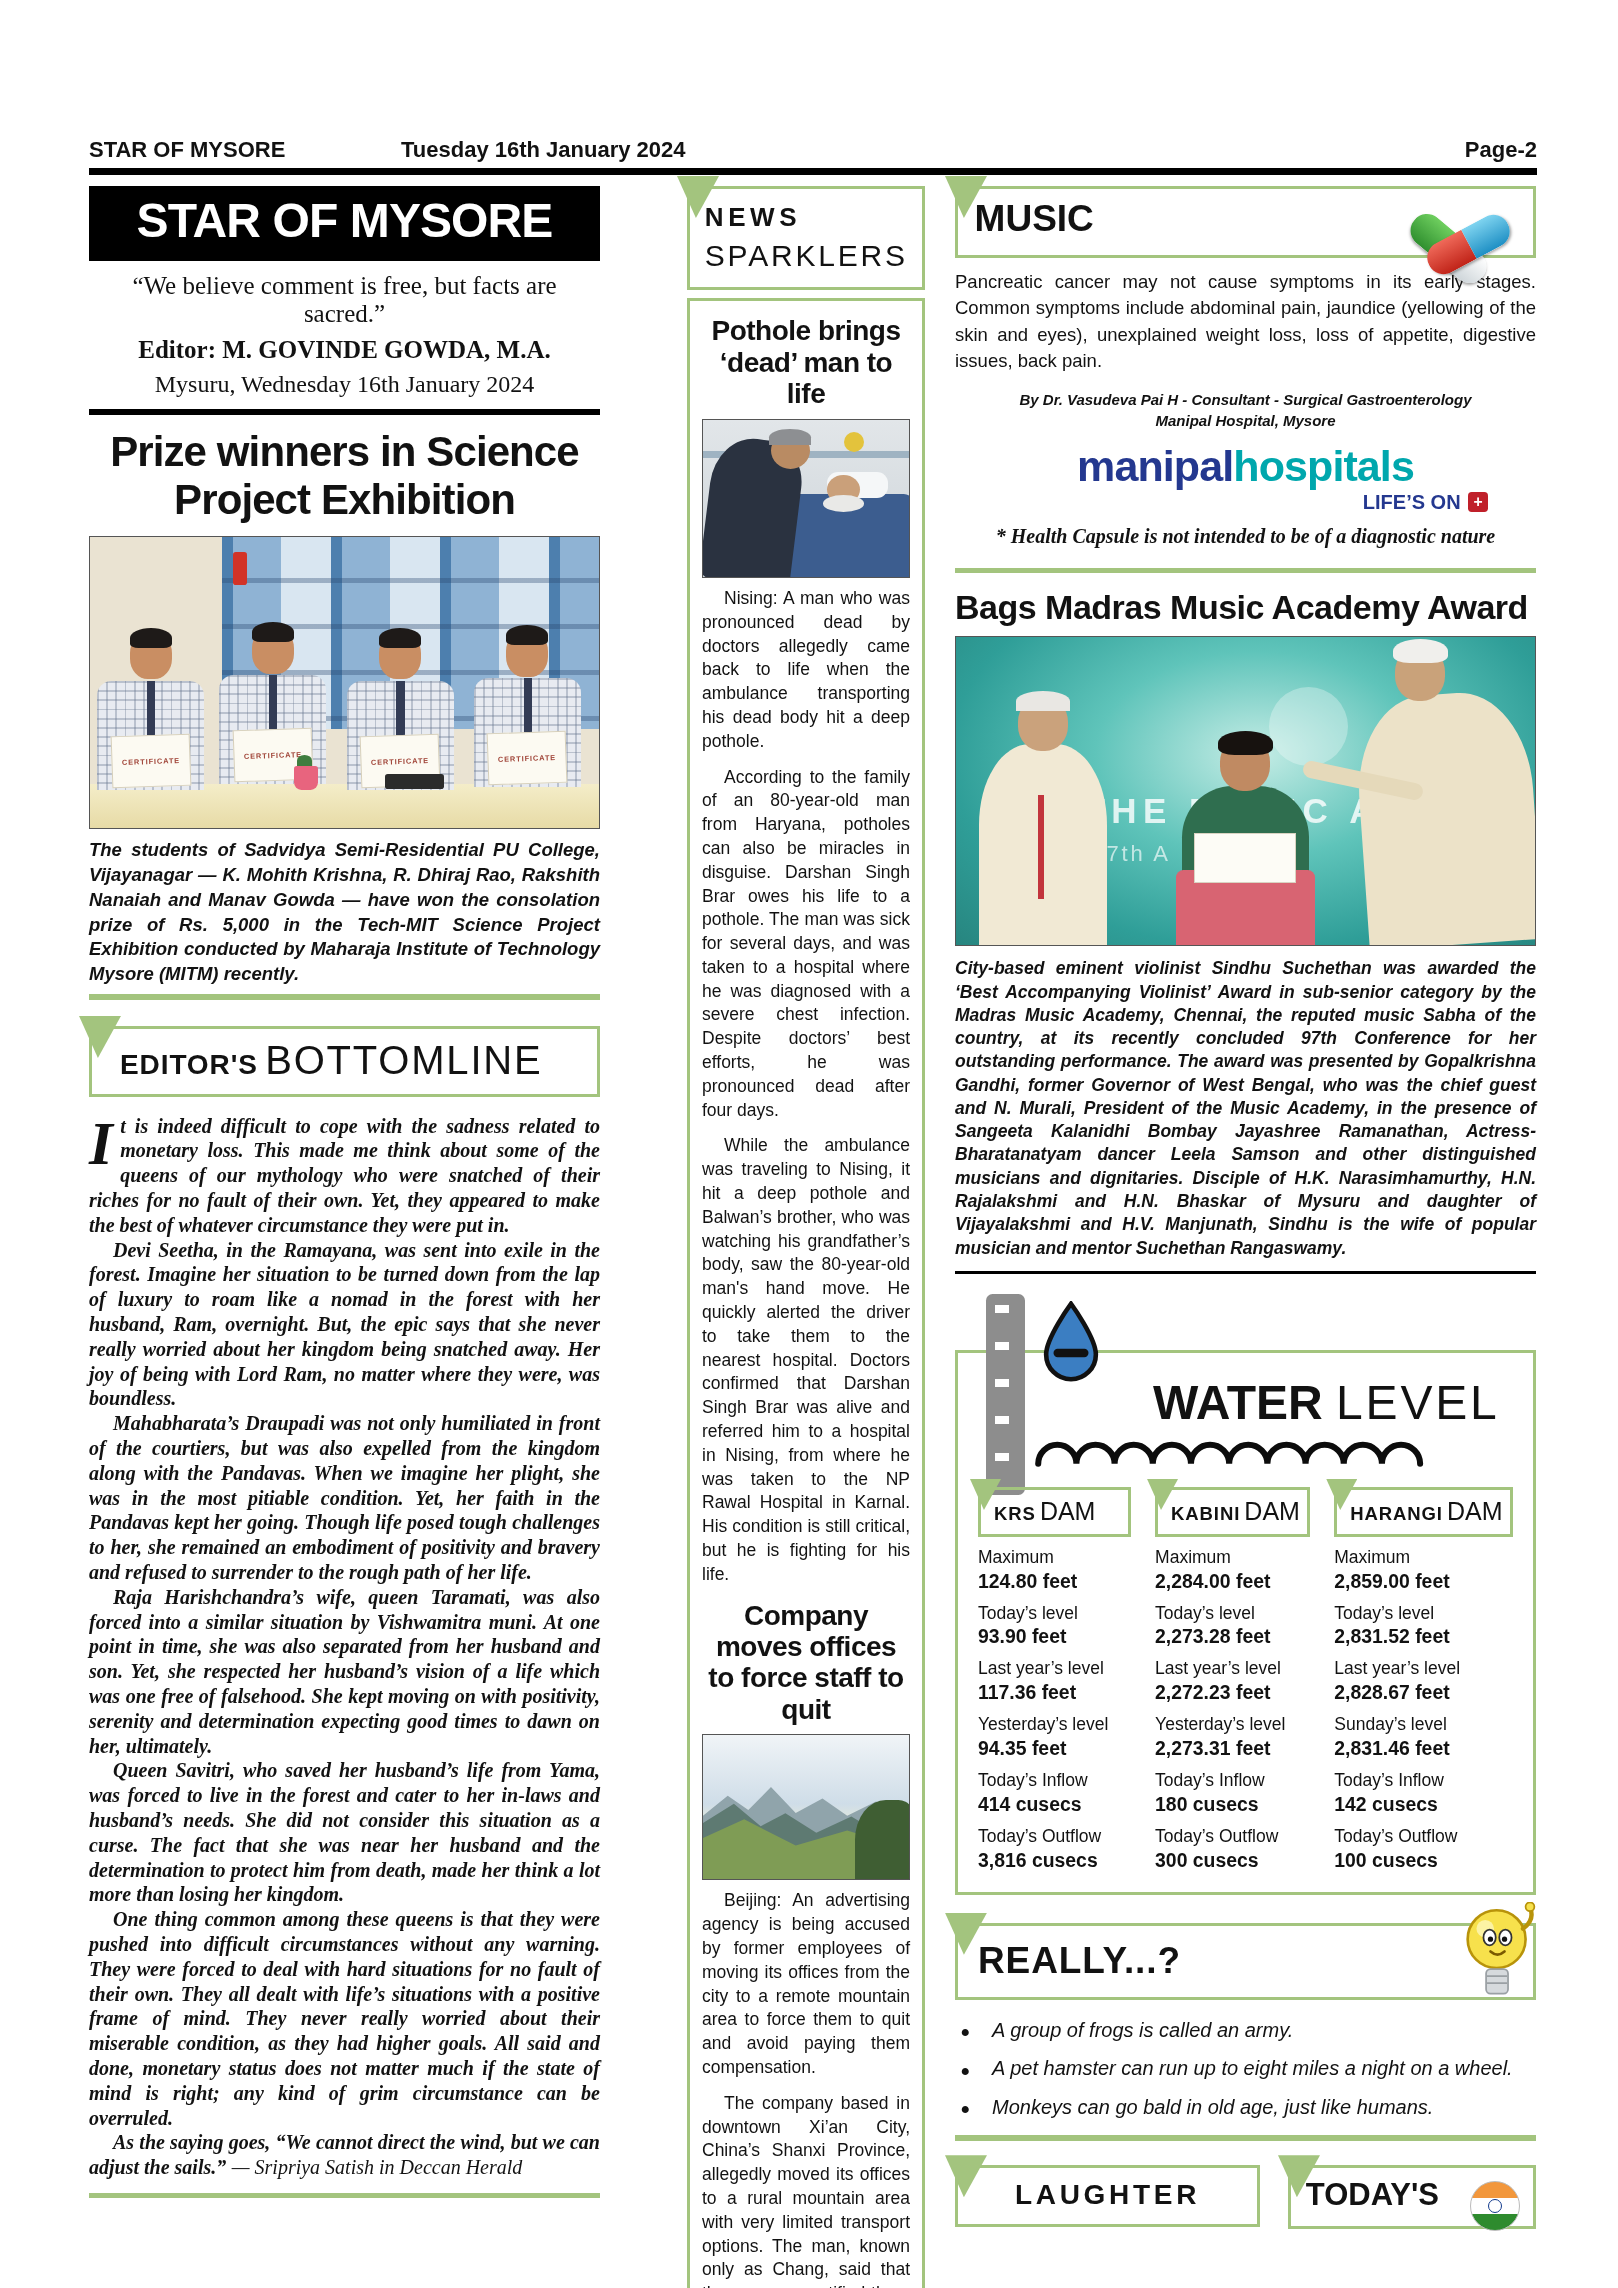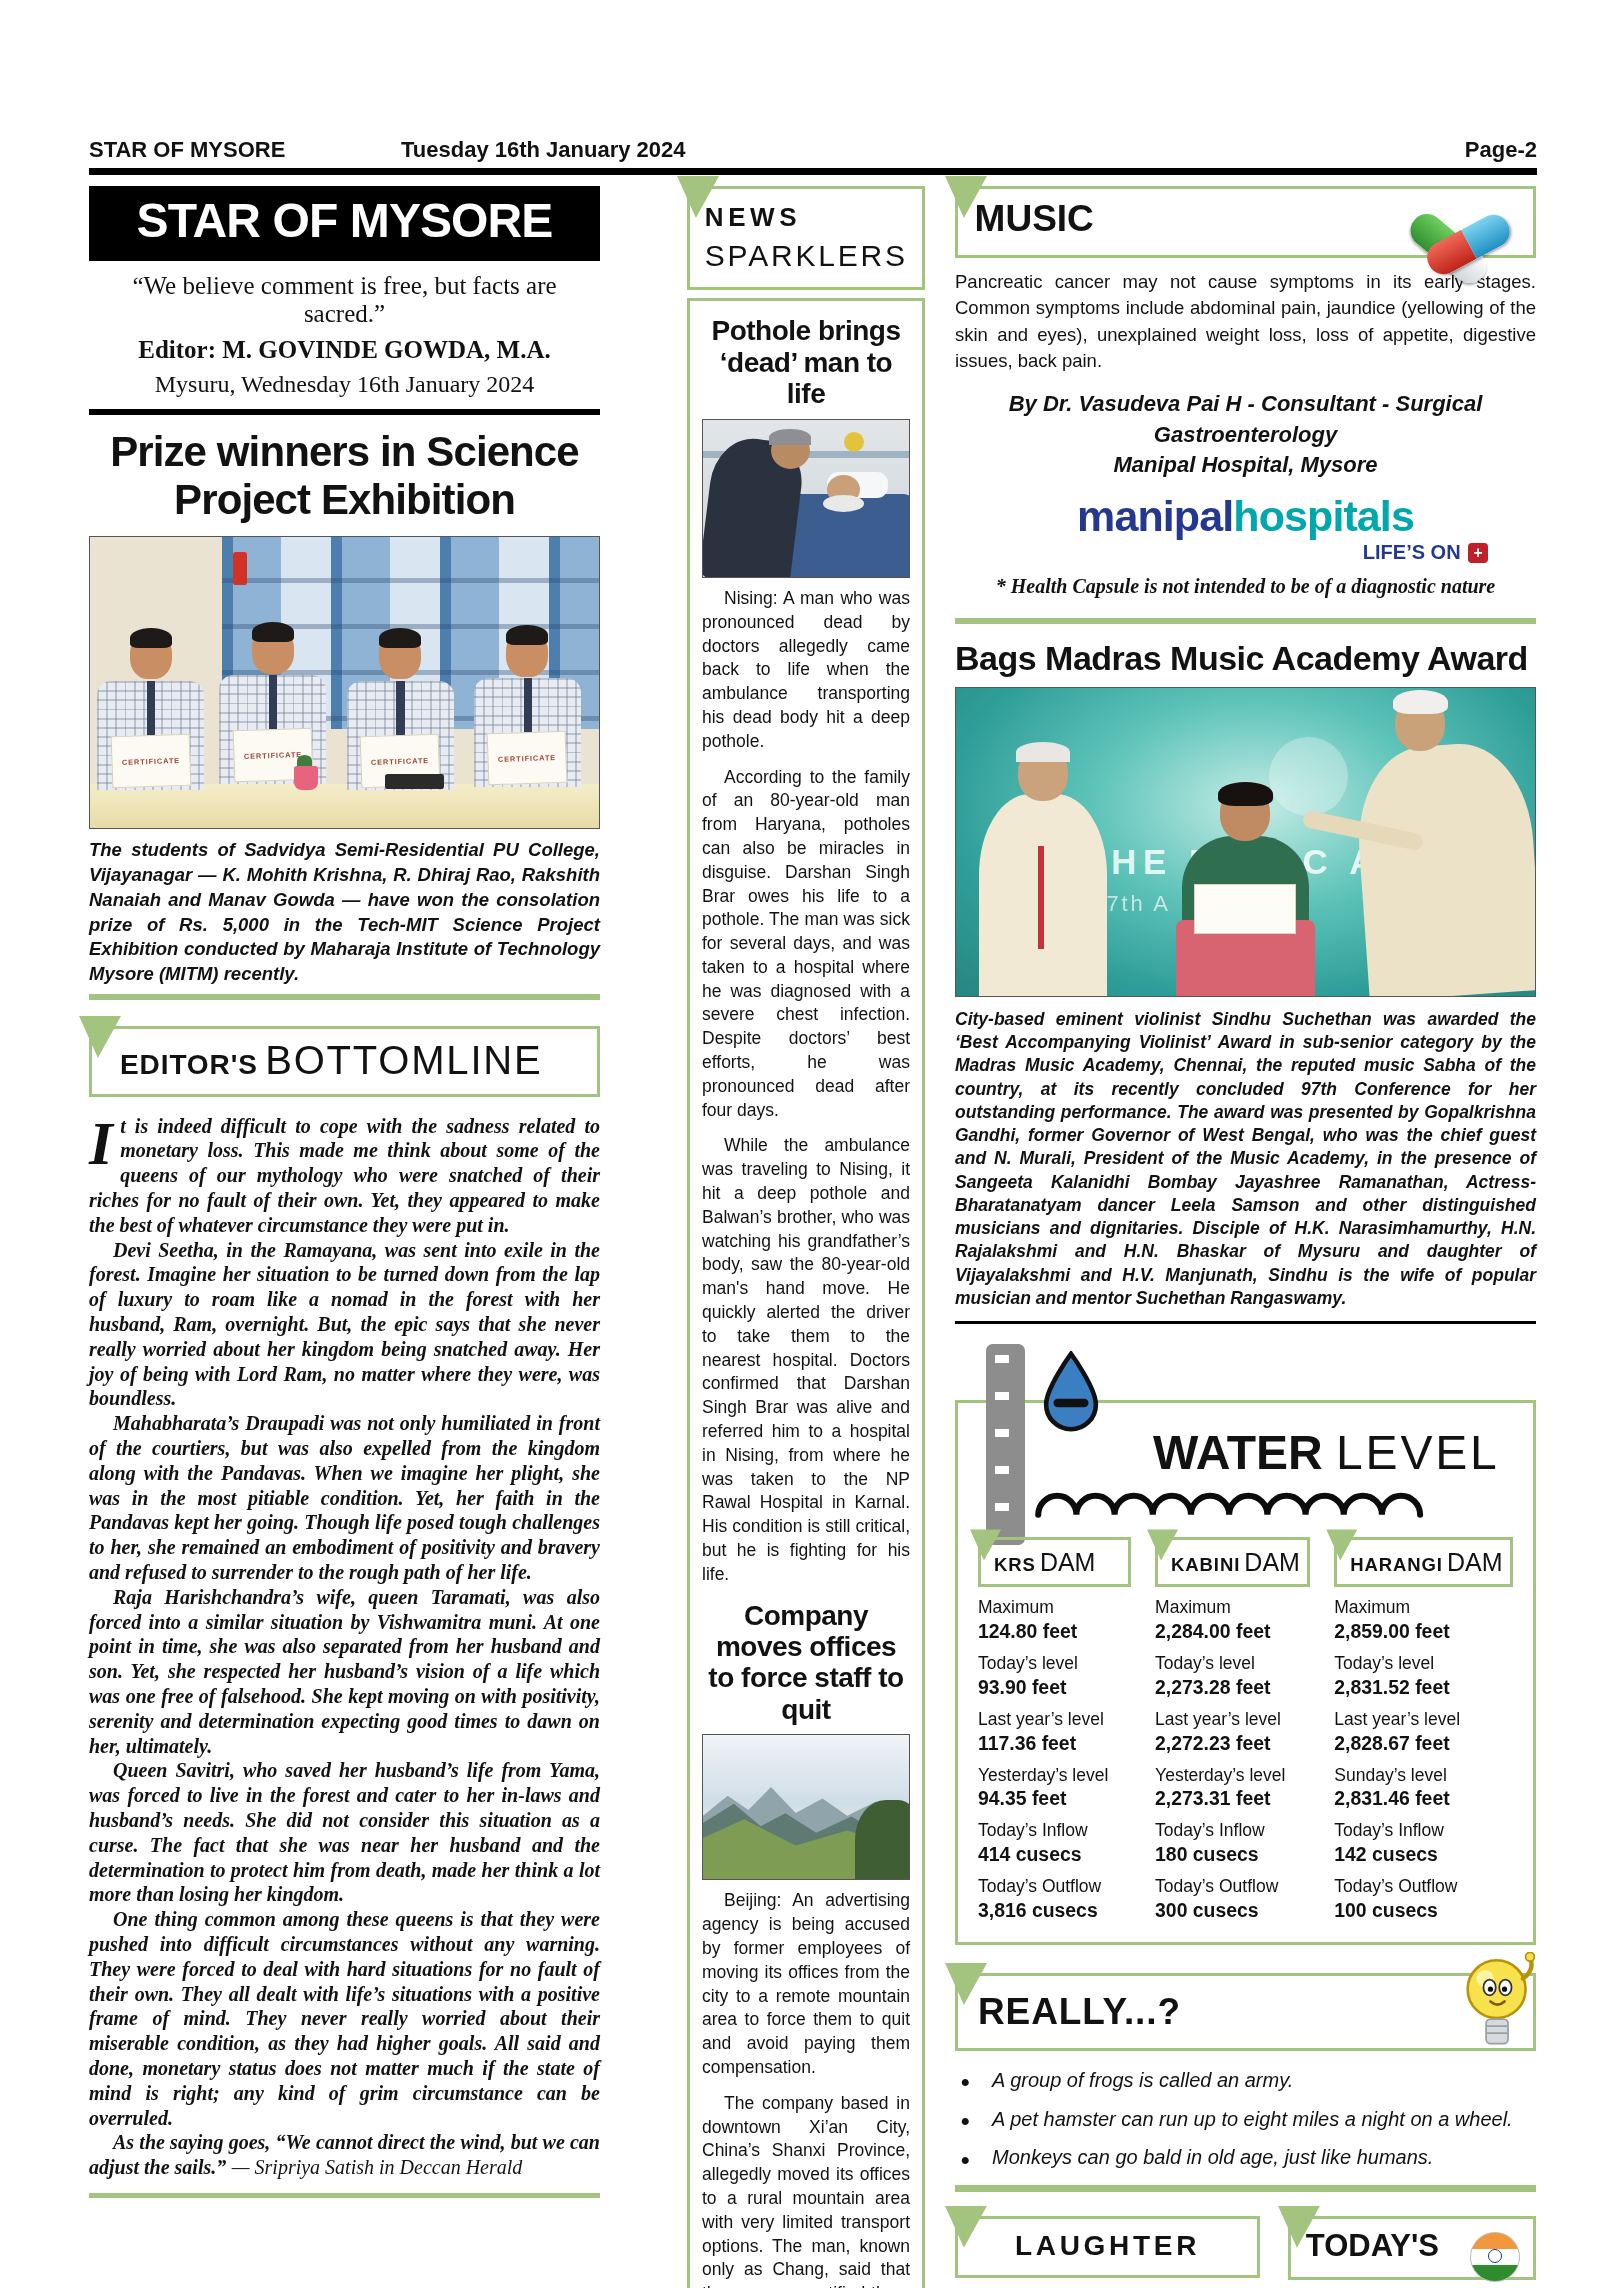--- a/index.html
+++ b/index.html
@@ -67,21 +67,21 @@
 .hc-box{padding:9.2px 16.6px 14.8px;}
 .hc-kicker{display:block;font-size:37px;font-weight:bold;}
 .hc-title{display:block;font-size:53px;font-weight:400;letter-spacing:1.8px;line-height:1;margin:1.8px 0 0 89px;}
 .pills{position:absolute;right:13px;top:14.8px;width:120px;height:89px;}
 .pill{position:absolute;width:89px;height:33px;border-radius:16.6px;overflow:hidden;display:flex;
   box-shadow:0.9px 1.8px 2.8px rgba(0,0,0,.35);}
 .pill i{flex:1;}
 .pill-back{left:3.7px;top:28px;transform:rotate(40deg);}
 .pill-front{left:24px;top:24px;transform:rotate(-28deg);}
 .hc-body{font-size:18.5px;line-height:1.42;text-align:justify;margin:11px 0 0;}
-.hc-byline{font-size:22px;font-weight:bold;font-style:italic;text-align:center;margin:14.8px 0 0;line-height:1.4;}
+.hc-byline{font-size:15px;font-weight:bold;font-style:italic;text-align:center;margin:14.8px 0 0;line-height:1.4;}
 .mh-logo{text-align:center;margin-top:11px;font-size:43px;font-weight:bold;letter-spacing:-0.9px;}
 .mh-a{color:#24388f;}
 .mh-b{color:#00a7ad;}
 .mh-tagline{display:flex;justify-content:flex-end;align-items:center;gap:7.4px;
   color:#24388f;font-size:20px;font-weight:bold;margin:0 48px 0 0;}
 .mh-sq{width:20px;height:20px;background:#c0202a;border-radius:3.7px;color:#fff;font-size:15.7px;
   display:flex;align-items:center;justify-content:center;}
 .hc-disc{font-family:"Liberation Serif",serif;font-style:italic;font-weight:bold;font-size:20px;
   text-align:center;margin-top:11px;}
 .hc-endrule{margin-top:9.2px;}

